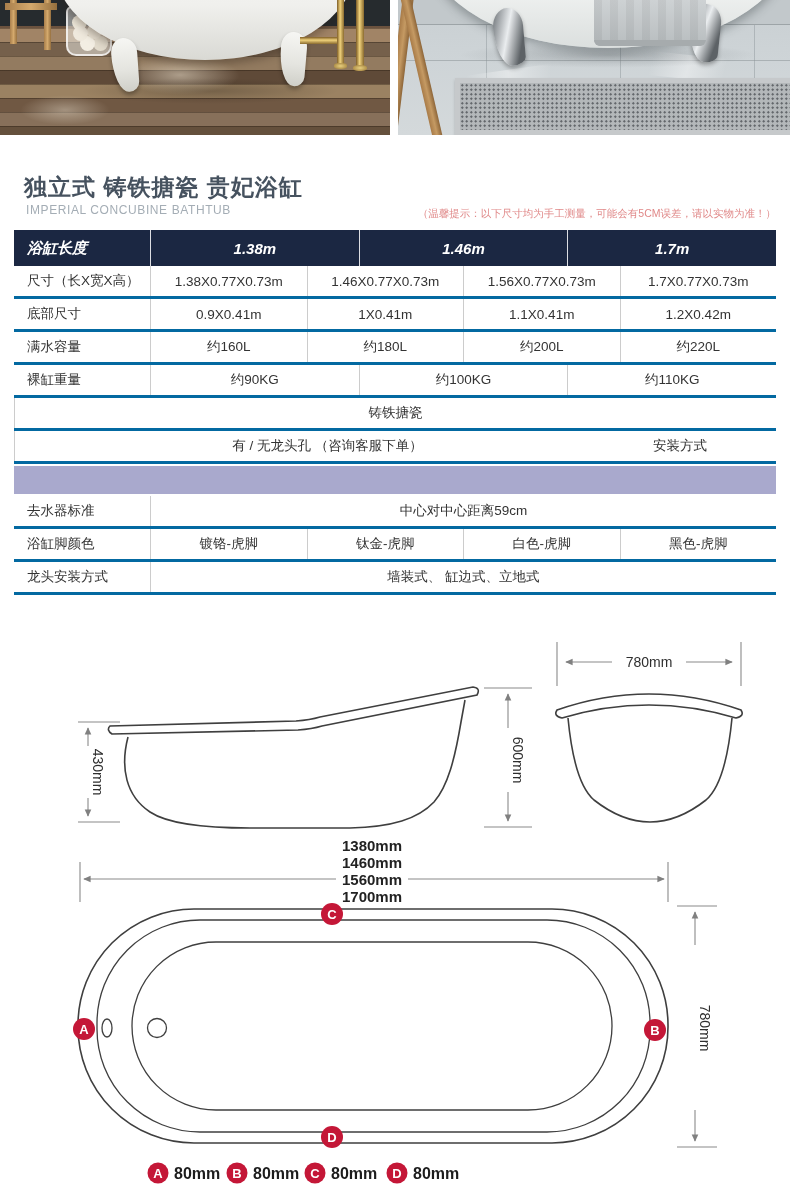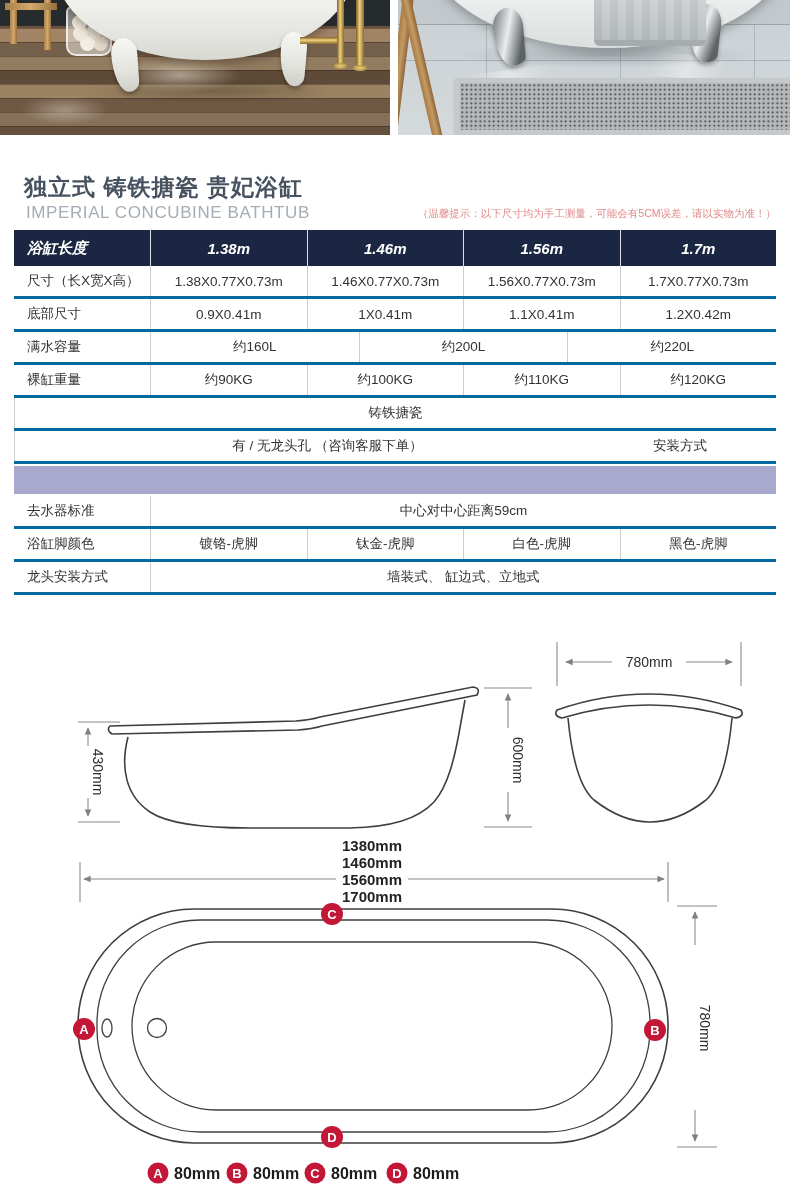--- a/index.html
+++ b/index.html
@@ -50,21 +50,21 @@
   .towel{left:196px;top:0;width:112px;height:46px;border-radius:0 0 7px 7px;
          background:repeating-linear-gradient(90deg,rgba(0,0,0,0.05) 0 8px,rgba(0,0,0,0) 8px 16px),
                     linear-gradient(180deg,#ced2d4,#b8bdbf);}
   .towel-hem{left:196px;top:40px;width:112px;height:6px;background:#a6abad;border-radius:0 0 7px 7px;}
   .mat{left:57px;top:78px;width:340px;height:57px;background:#b4b8ba;
        background-image:radial-gradient(circle,#5c6064 0.9px,rgba(0,0,0,0) 1.2px);background-size:4.5px 4.5px;
        border:5px solid #c6c9cb;box-sizing:border-box;box-shadow:0 2px 3px rgba(0,0,0,0.18);}
   .ladder{background:linear-gradient(90deg,#a87b48,#c59a63,#8d6538);}
   
   .title{position:absolute;left:24px;top:172px;font-size:23px;font-weight:bold;color:#46525f;letter-spacing:1px;}
-  .subtitle{position:absolute;left:26px;top:203px;font-size:17px;color:#a4adb5;letter-spacing:0.6px;}
+  .subtitle{position:absolute;left:26px;top:203px;font-size:12px;color:#a4adb5;letter-spacing:0.6px;}
   .note{position:absolute;right:14px;top:207px;font-size:10.5px;color:#e08888;}
   
   .spec{position:absolute;left:14px;top:230px;width:762px;font-size:13.5px;color:#333;}
   .srow{display:flex;align-items:stretch;height:33px;box-sizing:border-box;border-bottom:3px solid #0369a1;}
   .shead{display:flex;align-items:stretch;height:36px;background:#1b2742;font-style:italic;}
   .cell{display:flex;align-items:center;justify-content:center;box-sizing:border-box;}
   .lbl{width:136px;justify-content:flex-start;padding-left:13px;}
   .val{flex:1;border-left:1px solid #ccc;text-align:center;}
   .shead .cell{color:#fff;font-weight:bold;font-size:15px;}
   .shead .val{border-left:1px solid rgba(255,255,255,0.85);}
@@ -127,49 +127,48 @@
 
   <div class="title">独立式 铸铁搪瓷 贵妃浴缸</div>
   <div class="subtitle">IMPERIAL CONCUBINE BATHTUB</div>
   <div class="note">（温馨提示：以下尺寸均为手工测量，可能会有5CM误差，请以实物为准！）</div>
 
   <div class="spec">
     <div class="shead">
       <div class="cell lbl">浴缸长度</div>
       <div class="cell val">1.38m</div>
       <div class="cell val">1.46m</div>
-      <div class="cell val">1.56m</div>
       <div class="cell val">1.7m</div>
     </div>
     <div class="srow">
       <div class="cell lbl">尺寸（长X宽X高）</div>
       <div class="cell val">1.38X0.77X0.73m</div>
       <div class="cell val">1.46X0.77X0.73m</div>
       <div class="cell val">1.56X0.77X0.73m</div>
       <div class="cell val">1.7X0.77X0.73m</div>
     </div>
     <div class="srow">
       <div class="cell lbl">底部尺寸</div>
       <div class="cell val">0.9X0.41m</div>
       <div class="cell val">1X0.41m</div>
       <div class="cell val">1.1X0.41m</div>
       <div class="cell val">1.2X0.42m</div>
     </div>
     <div class="srow">
       <div class="cell lbl">满水容量</div>
       <div class="cell val">约160L</div>
+      <div class="cell val">约180L</div>
       <div class="cell val">约200L</div>
       <div class="cell val">约220L</div>
     </div>
     <div class="srow">
       <div class="cell lbl">裸缸重量</div>
       <div class="cell val">约90KG</div>
       <div class="cell val">约100KG</div>
       <div class="cell val">约110KG</div>
-      <div class="cell val">约120KG</div>
     </div>
     <div class="srow">
       <div class="cell val">铸铁搪瓷</div>
     </div>
     <div class="srow">
       <div class="cell val">有 / 无龙头孔 （咨询客服下单）</div>
       <div class="cell lbl">安装方式</div>
     </div>
     <div class="band"></div>
     <div class="srow">

